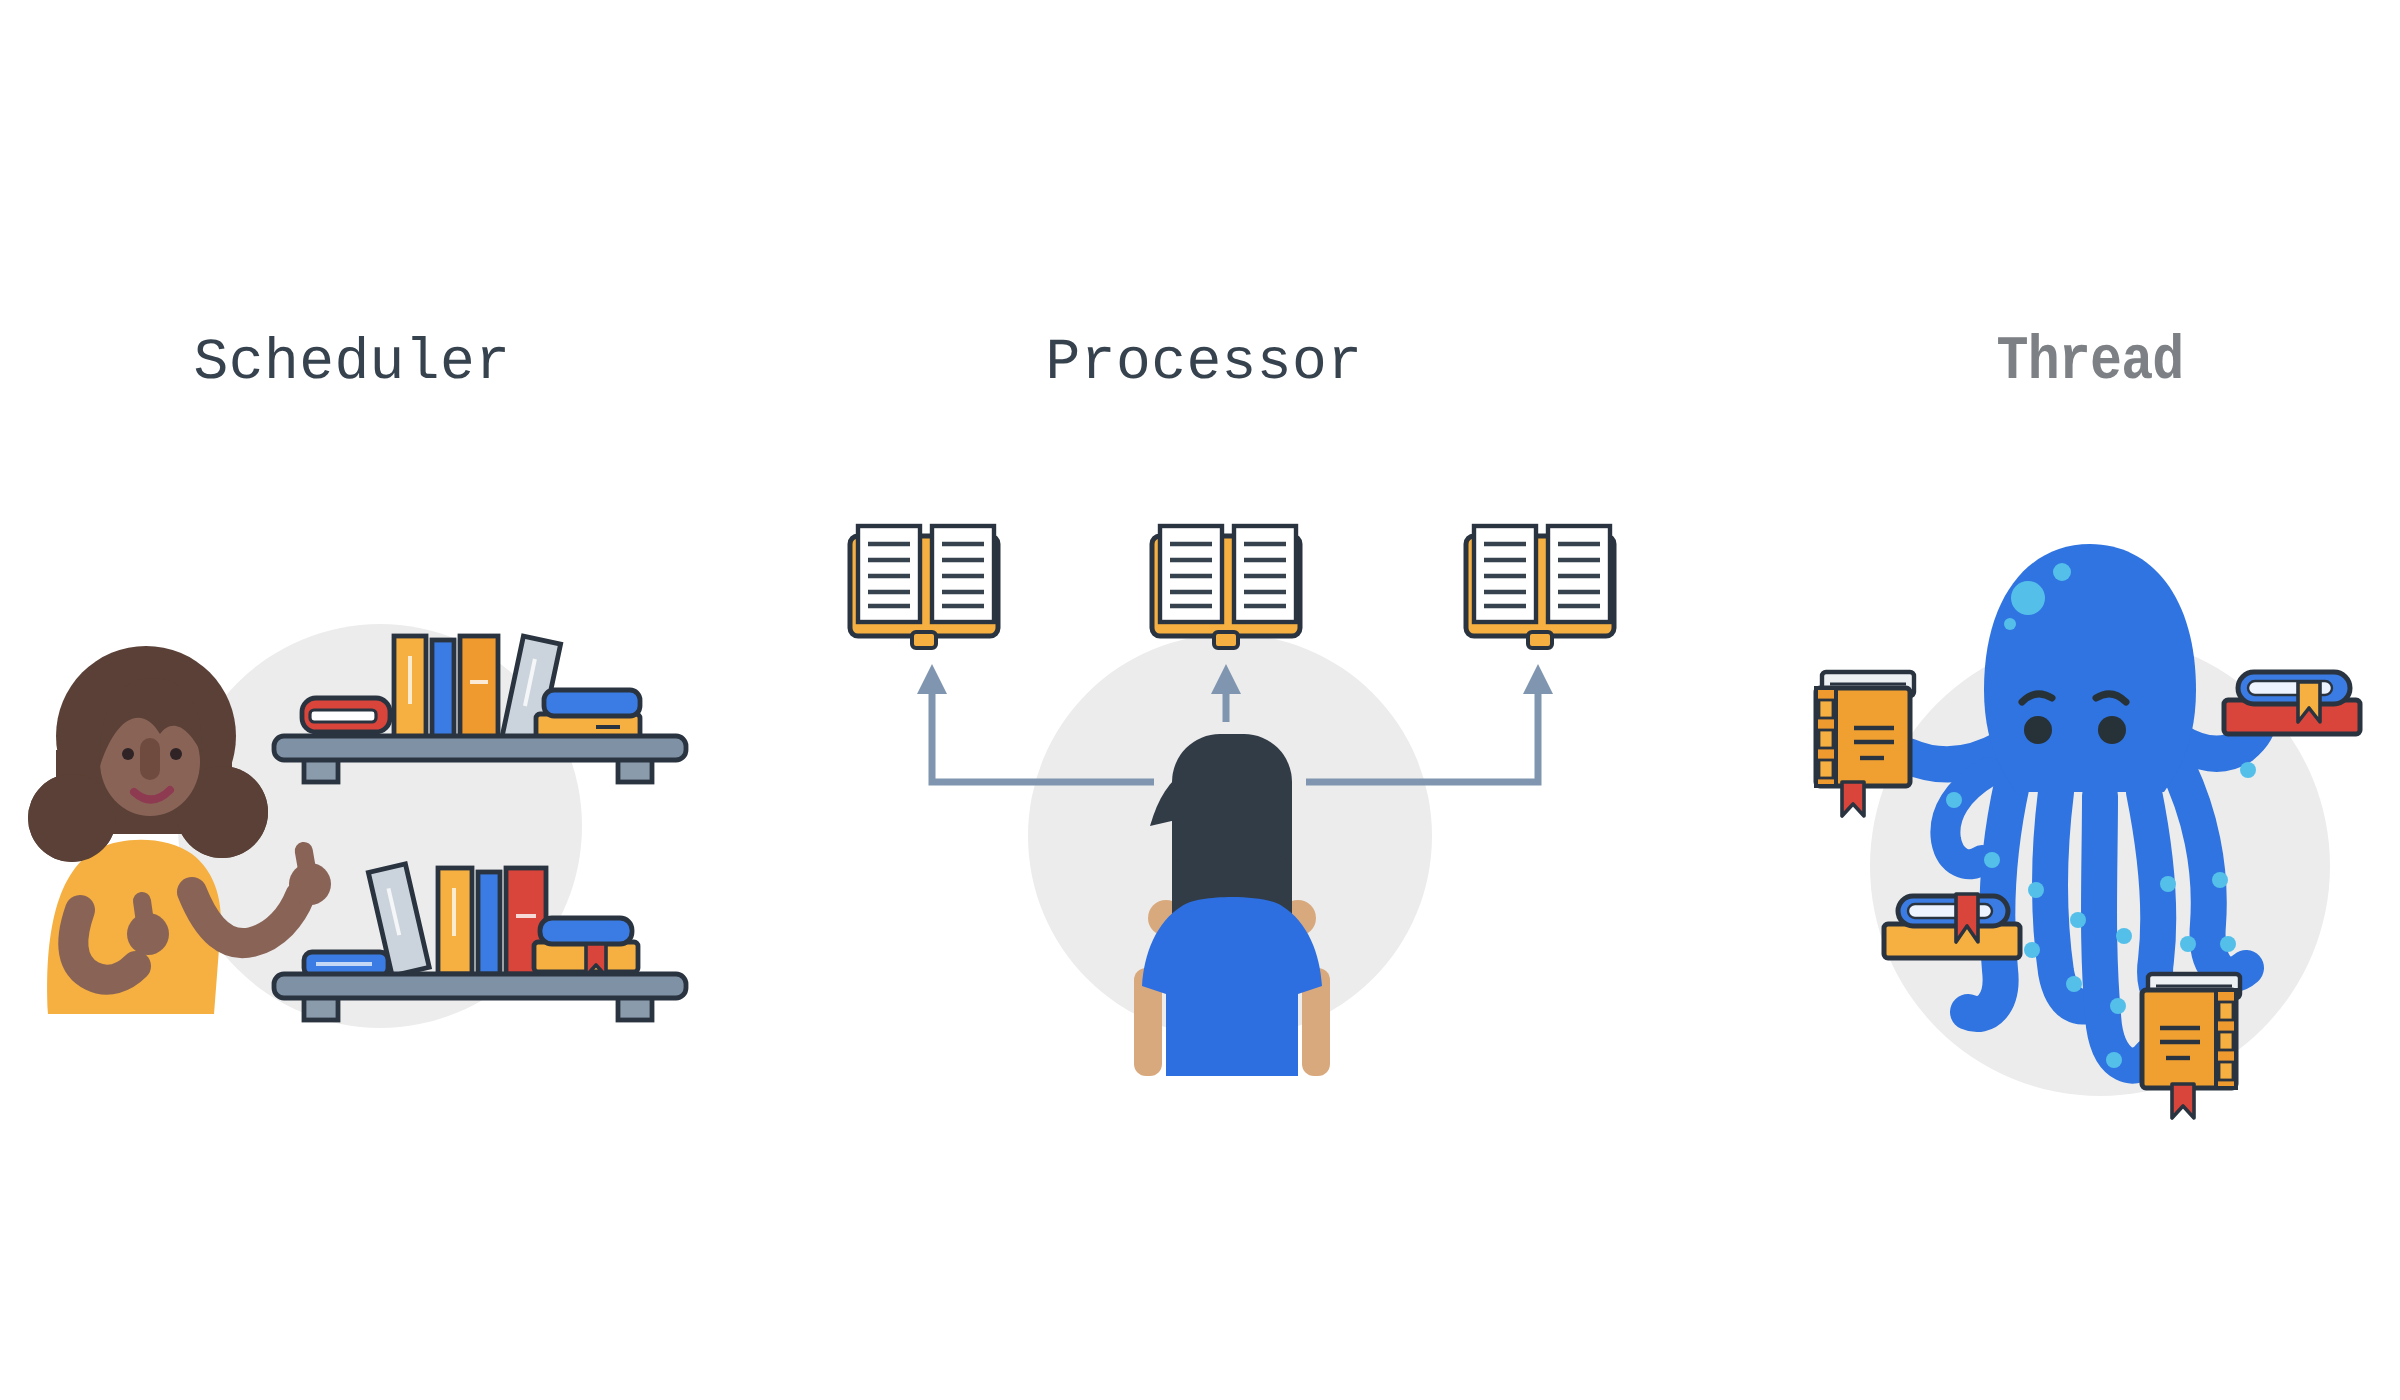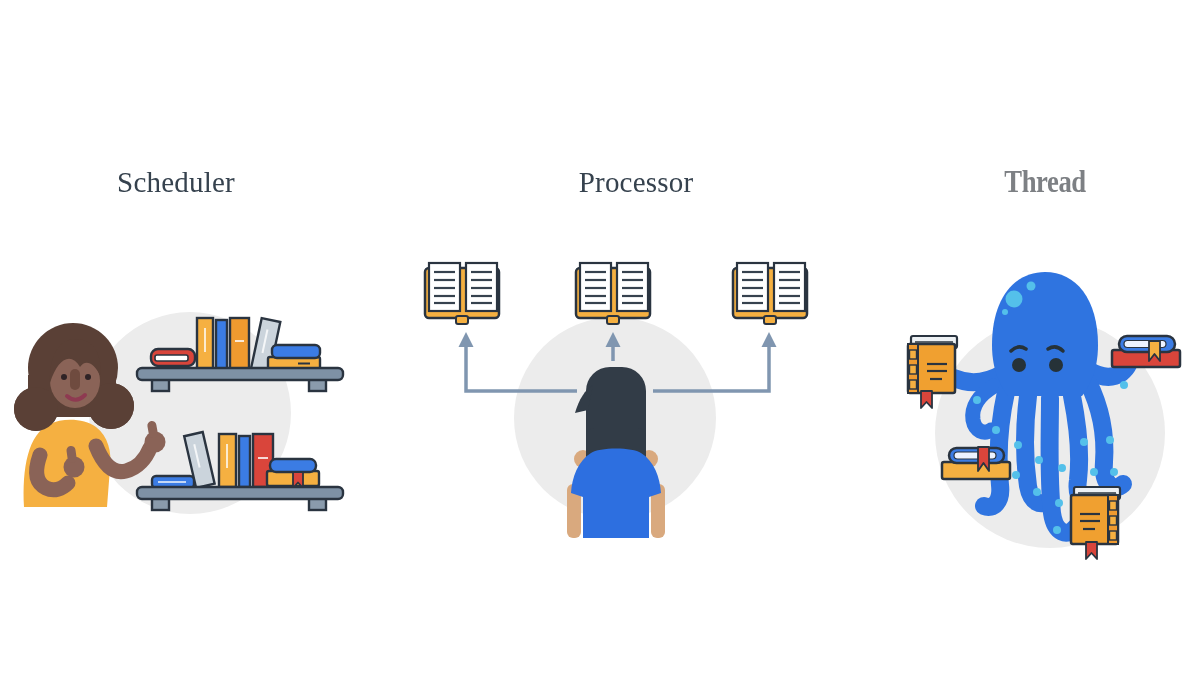--- a/index.html
+++ b/index.html
@@ -2,37 +2,37 @@
 <html><head>
 <meta charset="utf-8">
 <style>
   html, body { margin: 0; padding: 0; background: #ffffff; }
   #stage {
     position: relative;
     width: 1200px;
     height: 700px;
     background: #ffffff;
     overflow: hidden;
-    font-family: Liberation Serif, serif;
+    font-family: Liberation Mono, monospace;
   }
   #art { position: absolute; left: 0; top: 0; }
   .label {
     position: absolute;
     top: 162px;
     width: 300px;
     height: 40px;
     line-height: 40px;
     text-align: center;
     font-size: 29px;
     color: #36424e;
     letter-spacing: 0.2px;
     user-select: none;
   }
   .label.scheduler { left: 26px; }
-  .label.processor { left: 486px; }
+  .label.processor { left: 452px; }
   .label.thread {
     left: 895px;
     color: #7d8084;
     font-weight: 700;
     font-size: 31px;
     transform: scaleX(0.86);
     letter-spacing: -0.5px;
   }
 </style>
 </head>

